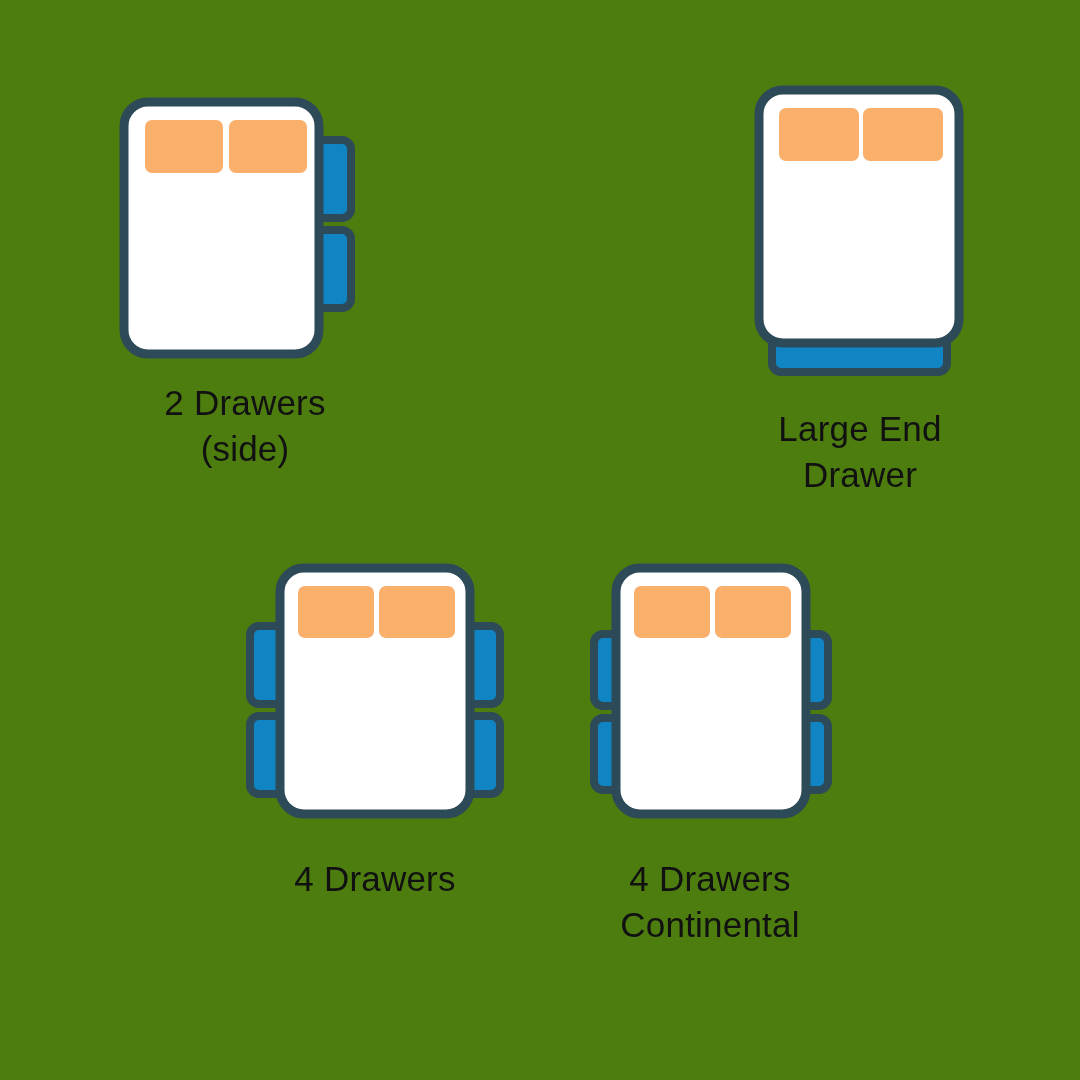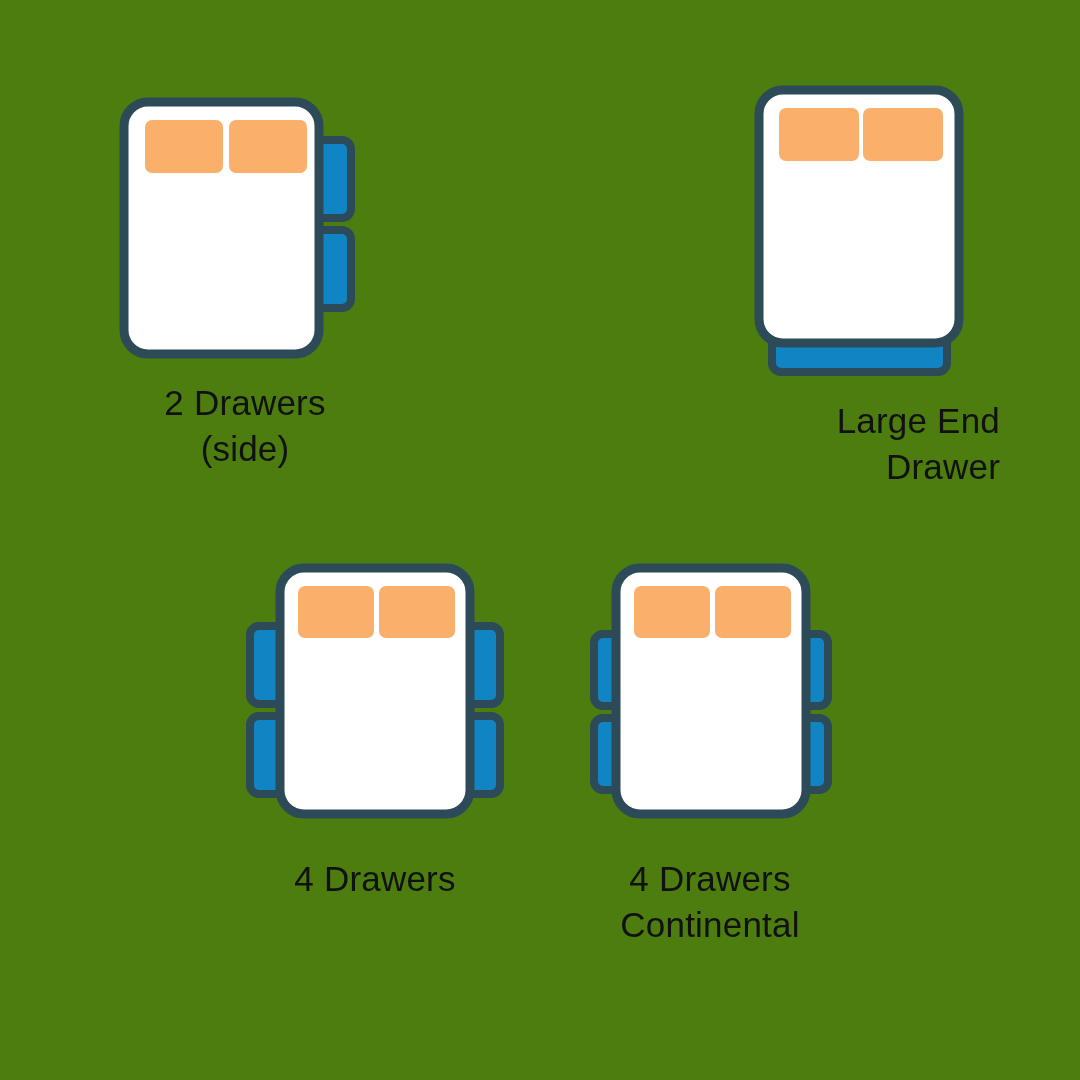--- a/index.html
+++ b/index.html
@@ -62,21 +62,21 @@
   <div class="bed-card" style="left:750px; top:80px;">
     <svg class="bed-svg" width="220" height="300" viewBox="0 0 220 300">
 
       <rect x="22" y="248" width="175" height="44" rx="9" ry="9" fill="#1185c4" stroke="#2c4a57" stroke-width="8"></rect>
 
       <rect x="9" y="10" width="200" height="253" rx="24" ry="24" fill="#ffffff" stroke="#2c4a57" stroke-width="9"></rect>
 
       <rect x="29" y="28" width="80" height="53" rx="7" ry="7" fill="#faaf6b" stroke="none"></rect>
       <rect x="113" y="28" width="80" height="53" rx="7" ry="7" fill="#faaf6b" stroke="none"></rect>
     </svg>
-    <div class="bed-label" style="left:-30px; top:318px; width:280px;text-align:right;">Large End
+    <div class="bed-label" style="left:-30px; top:326px; width:280px;">Large End
 Drawer</div>
   </div>
 
   <div class="bed-card" style="left:240px; top:556px;">
     <svg class="bed-svg" width="270" height="270" viewBox="0 0 270 270">
 
       <rect x="10" y="70" width="48" height="78" rx="9" ry="9" fill="#1185c4" stroke="#2c4a57" stroke-width="8"></rect>
       <rect x="10" y="160" width="48" height="78" rx="9" ry="9" fill="#1185c4" stroke="#2c4a57" stroke-width="8"></rect>
 
       <rect x="212" y="70" width="48" height="78" rx="9" ry="9" fill="#1185c4" stroke="#2c4a57" stroke-width="8"></rect>

